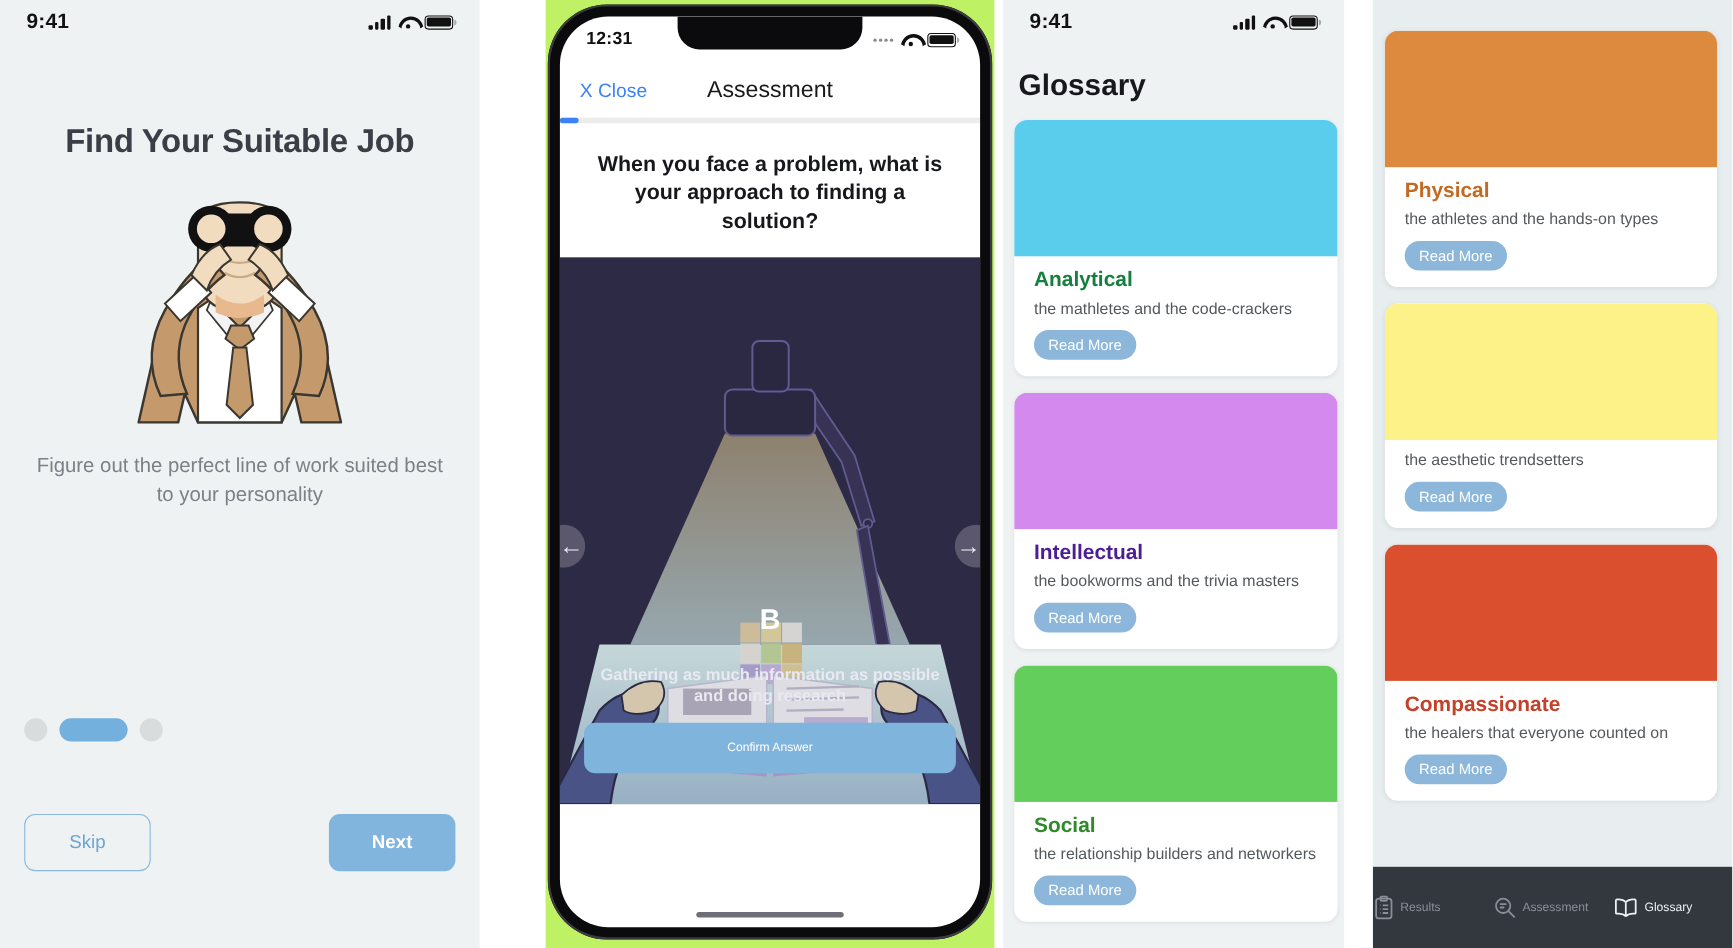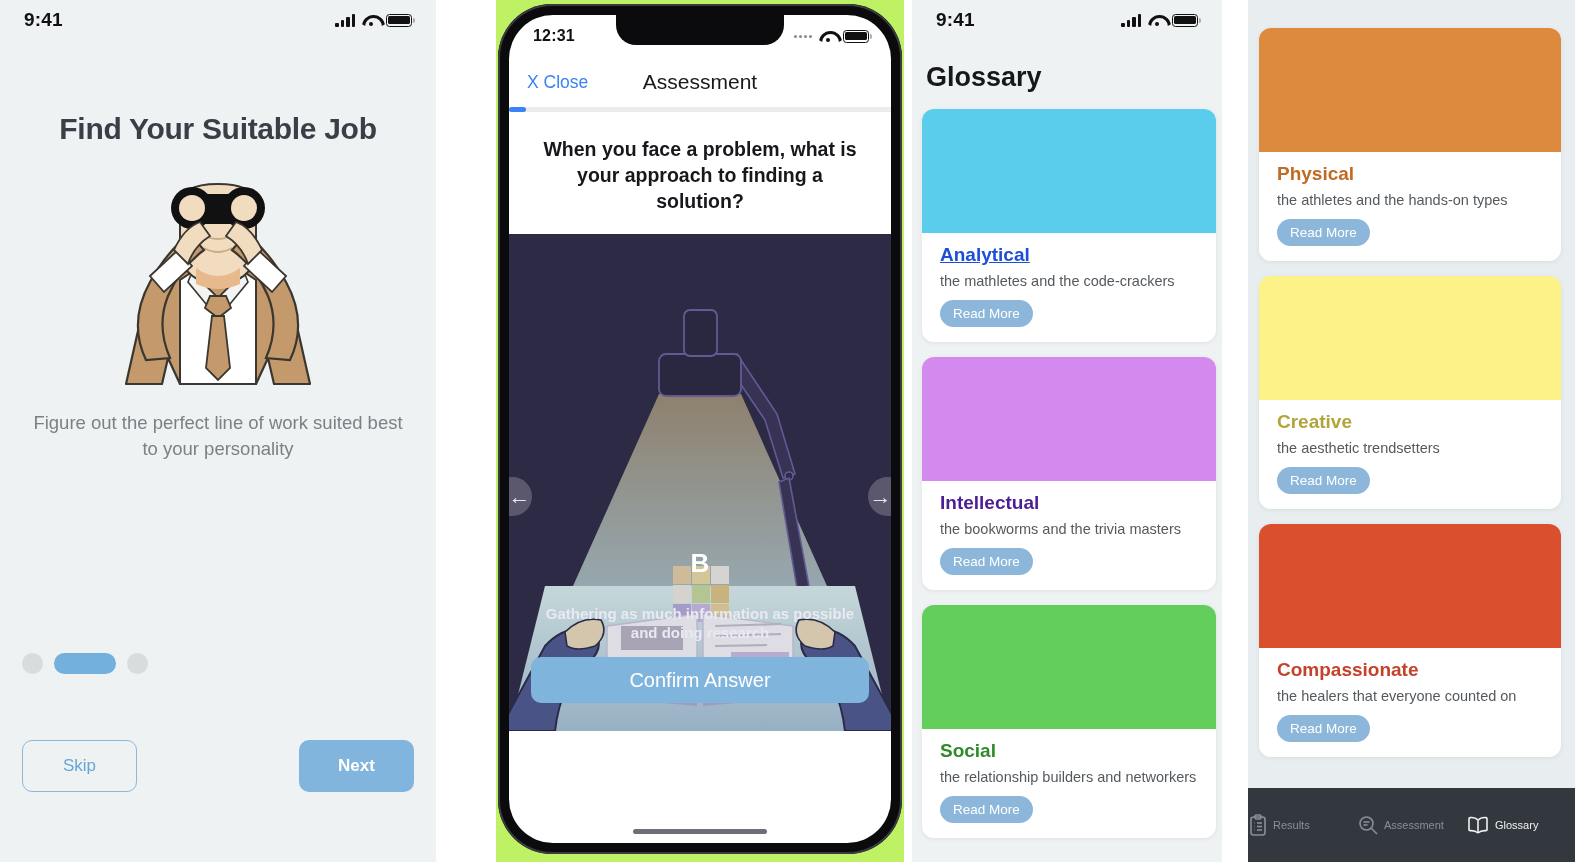--- a/index.html
+++ b/index.html
@@ -117,21 +117,21 @@
     font-size: 26px; font-weight:700; color:#fff; z-index: 6;
   }
   .a-caption {
     position:absolute; left:0; right:0; bottom: 88px; text-align:center;
     font-size: 15px; font-weight: 700; line-height:1.33; color:#e9e9f2; z-index:6;
     padding: 0 24px;
   }
   .btn-confirm {
     position:absolute; left: 22px; right: 22px; bottom: 28px; height: 46px;
     border:none; border-radius: 10px; background:#7fb4dd; color:#fff;
-    font-size: 20px; z-index: 6; font-family:"Liberation Sans", sans-serif;
+    font-size: 11px; z-index: 6; font-family:"Liberation Sans", sans-serif;
   }
   .home-ind { position:absolute; left:50%; transform:translateX(-50%); bottom: 9px;
               width: 134px; height: 5px; border-radius: 3px; background:#6e6e78; z-index:10; }
 
   
   #panel-glossary-a { left: 912px; width: 310px; background: #eef2f2; }
   #panel-glossary-b { left: 1248px; width: 327px; background: #e8eef0; }
   .g-title { font-size: 27px; font-weight:700; color:#16181c; padding: 22px 0 0 4px; }
   .g-list { padding: 16px 0 0 0; }
   .g-card { background:#fff; border-radius: 12px; overflow:hidden; margin-bottom: 15px;
@@ -342,21 +342,21 @@
           </span>
         <span class="wifi"></span>
         <span class="batt"></span>
       </div>
     </div>
     <div style="padding: 0 6px 0 10px;">
       <div class="g-title">Glossary</div>
       <div class="g-list" id="glossary-list-left">
           <div class="g-card">
             <div class="g-swatch" style="background: rgb(91, 205, 236);"></div>
-            <div class="g-body"><div class="g-name" style="color: #1d4ed8; text-decoration: underline;">Analytical</div><div class="g-desc">the mathletes and the code-crackers</div><button class="g-btn">Read More</button></div>
+            <div class="g-body"><div class="g-name" style="color: #15803d;">Analytical</div><div class="g-desc">the mathletes and the code-crackers</div><button class="g-btn">Read More</button></div>
           </div>
           <div class="g-card">
             <div class="g-swatch" style="background: rgb(211, 137, 238);"></div>
             <div class="g-body"><div class="g-name" style="color: #4c1d95;">Intellectual</div><div class="g-desc">the bookworms and the trivia masters</div><button class="g-btn">Read More</button></div>
           </div>
           <div class="g-card">
             <div class="g-swatch" style="background: rgb(99, 206, 91);"></div>
             <div class="g-body"><div class="g-name" style="color: rgb(47, 138, 42);">Social</div><div class="g-desc">the relationship builders and networkers</div><button class="g-btn">Read More</button></div>
           </div>
         </div>
@@ -365,21 +365,21 @@
 
   <div class="panel" id="panel-glossary-b">
     <div style="padding: 12px 14px 0 11px;">
       <div class="g-list" id="glossary-list-right">
           <div class="g-card">
             <div class="g-swatch" style="background: rgb(221, 138, 62);"></div>
             <div class="g-body"><div class="g-name" style="color: rgb(192, 106, 34);">Physical</div><div class="g-desc">the athletes and the hands-on types</div><button class="g-btn">Read More</button></div>
           </div>
           <div class="g-card">
             <div class="g-swatch" style="background: rgb(252, 242, 135);"></div>
-            <div class="g-body"><div class="g-name" style="color: rgb(176, 164, 58);">Creative</div><div class="g-desc">the aesthetic trendsetters</div><button class="g-btn">Read More</button></div>
+            <div class="g-body"><div class="g-desc">the aesthetic trendsetters</div><button class="g-btn">Read More</button></div>
           </div>
           <div class="g-card">
             <div class="g-swatch" style="background: rgb(218, 80, 47);"></div>
             <div class="g-body"><div class="g-name" style="color: rgb(196, 65, 42);">Compassionate</div><div class="g-desc">the healers that everyone counted on</div><button class="g-btn">Read More</button></div>
           </div>
         </div>
     </div>
     <div class="tabbar" id="tabbar">
         <div class="tab">
           <span>

